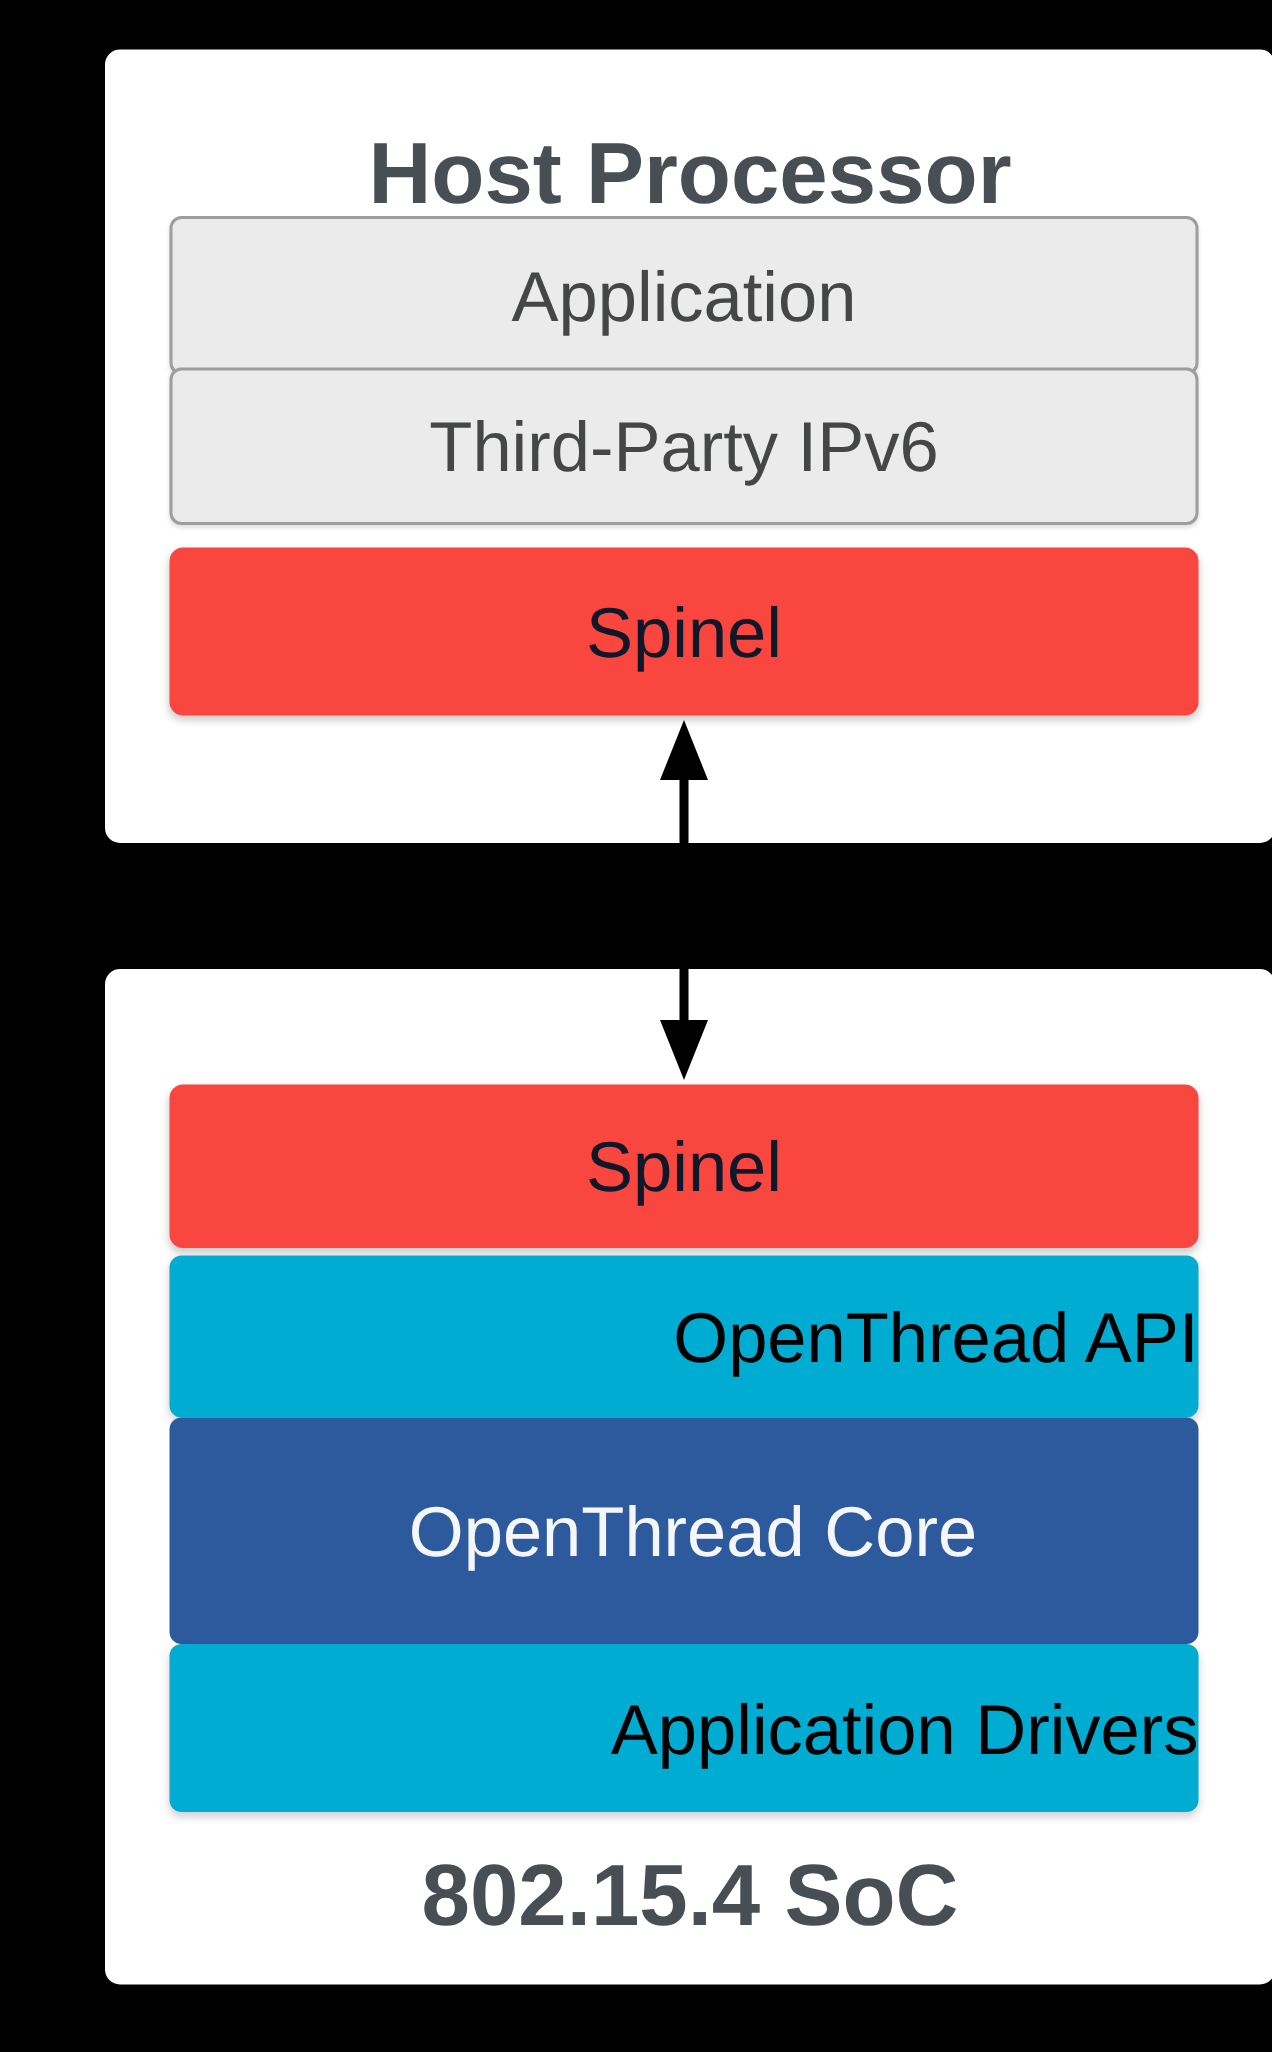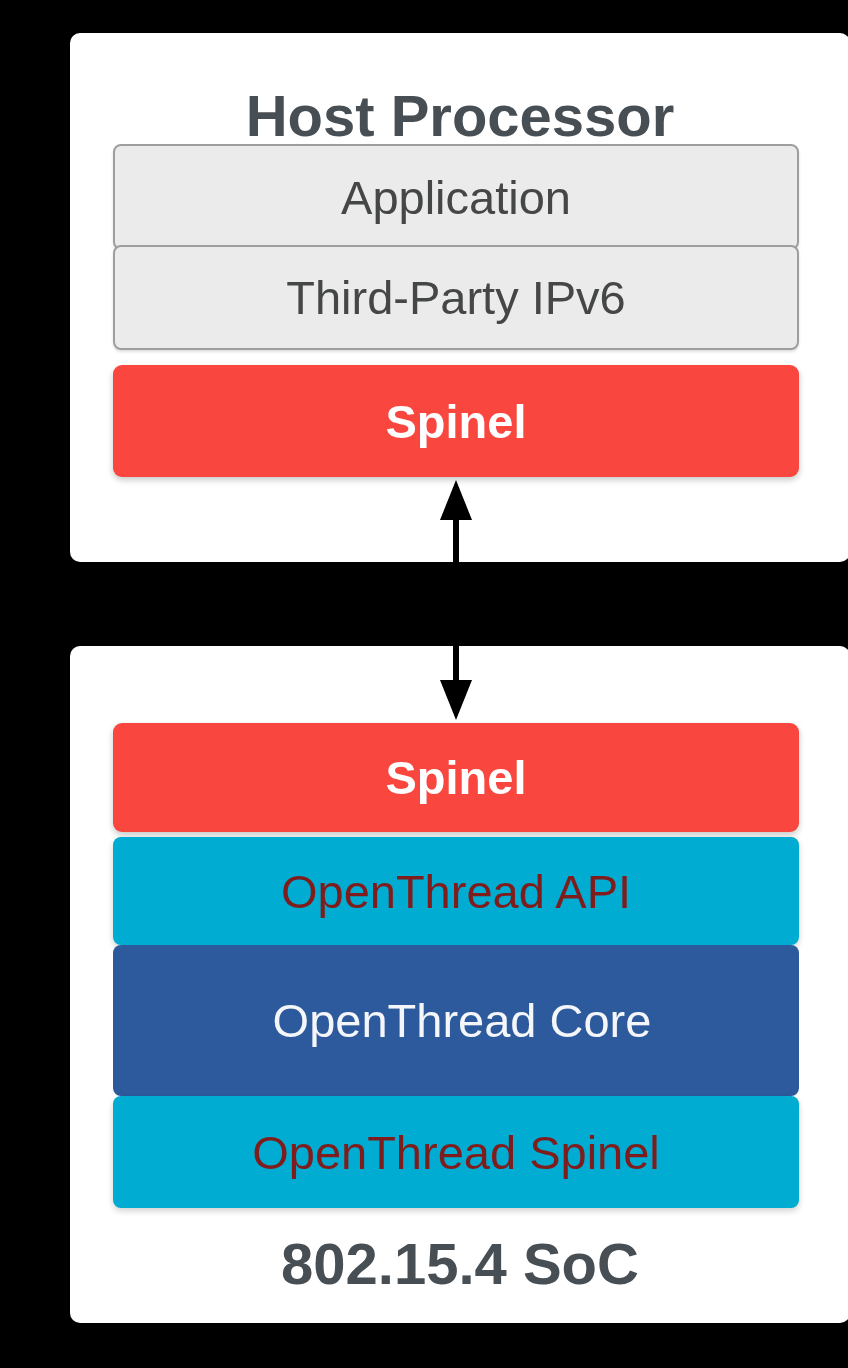--- a/index.html
+++ b/index.html
@@ -53,28 +53,28 @@
     box-sizing: border-box;
   }
   .layer.gray {
     background: var(--gray-fill, #EBEBEB);
     border: 2px solid var(--gray-border, #9E9E9E);
     color: var(--gray-text, #454746);
     box-shadow: 0 2px 3px rgba(0,0,0,0.12);
   }
   .layer.red {
     background: var(--red, #F9463E);
-    color: #ffffff;
+    color: #0f172a;
     box-shadow: 0 3px 6px rgba(0,0,0,0.22);
-    font-weight: bold;
   }
   .layer.cyan {
     background: var(--cyan, #00ACD2);
-    color: #7f1d1d;
+    color: #000000;
     box-shadow: 0 3px 6px rgba(0,0,0,0.18);
+    justify-content: flex-end;
   }
   .layer.navy {
     background: var(--navy, #2D5A9C);
     color: #f4f6fa;
   }
 
   
   .layer.host-app     { top: 111px; height: 106px; }
   .layer.host-ipv6    { top: 212px; height: 105px; }
   .layer.host-spinel  { top: 332px; height: 112px; border-radius: 9px; }
@@ -116,21 +116,21 @@
     <div class="layer red soc-spinel">
       <span>Spinel</span>
     </div>
     <div class="layer cyan soc-api">
       <span>OpenThread API</span>
     </div>
     <div class="layer navy soc-core">
       <span>OpenThread Core</span>
     </div>
     <div class="layer cyan soc-drivers">
-      <span>OpenThread Spinel</span>
+      <span>Application Drivers</span>
     </div>
     <div class="panel-title">802.15.4 SoC</div>
   </div>
 
   <div class="arrow-wrap">
     <svg width="34" height="244" viewBox="0 0 34 244" xmlns="http://www.w3.org/2000/svg">
       <polygon points="17,2 1,42 33,42" fill="var(--arrow, #000)"></polygon>
       <rect x="14" y="40" width="6" height="164" fill="var(--arrow, #000)"></rect>
       <polygon points="17,242 1,202 33,202" fill="var(--arrow, #000)"></polygon>
     </svg>

